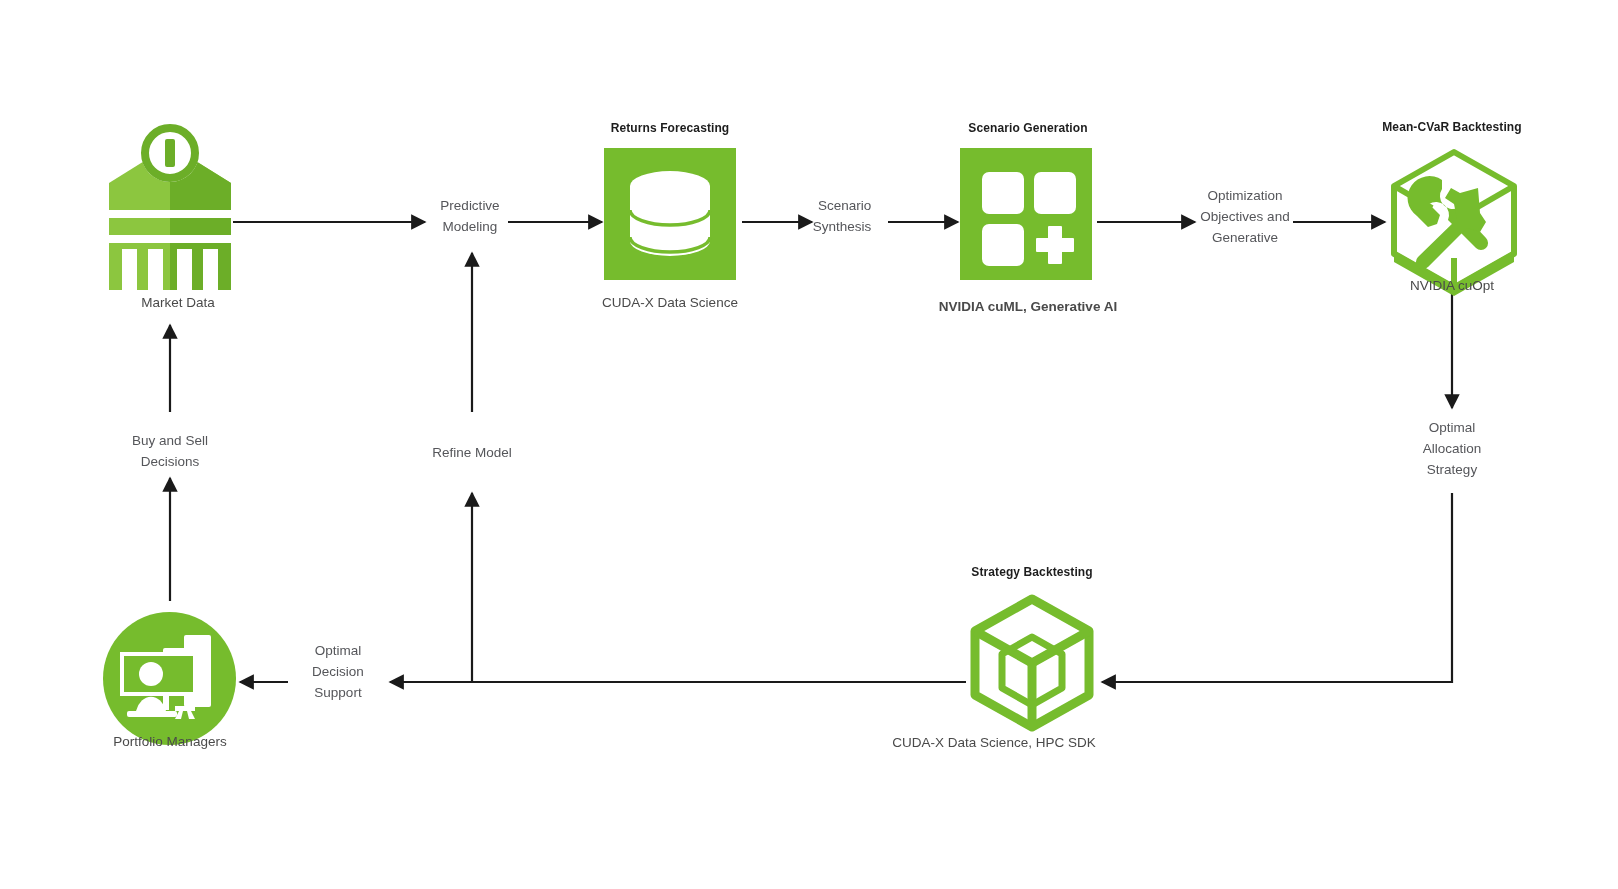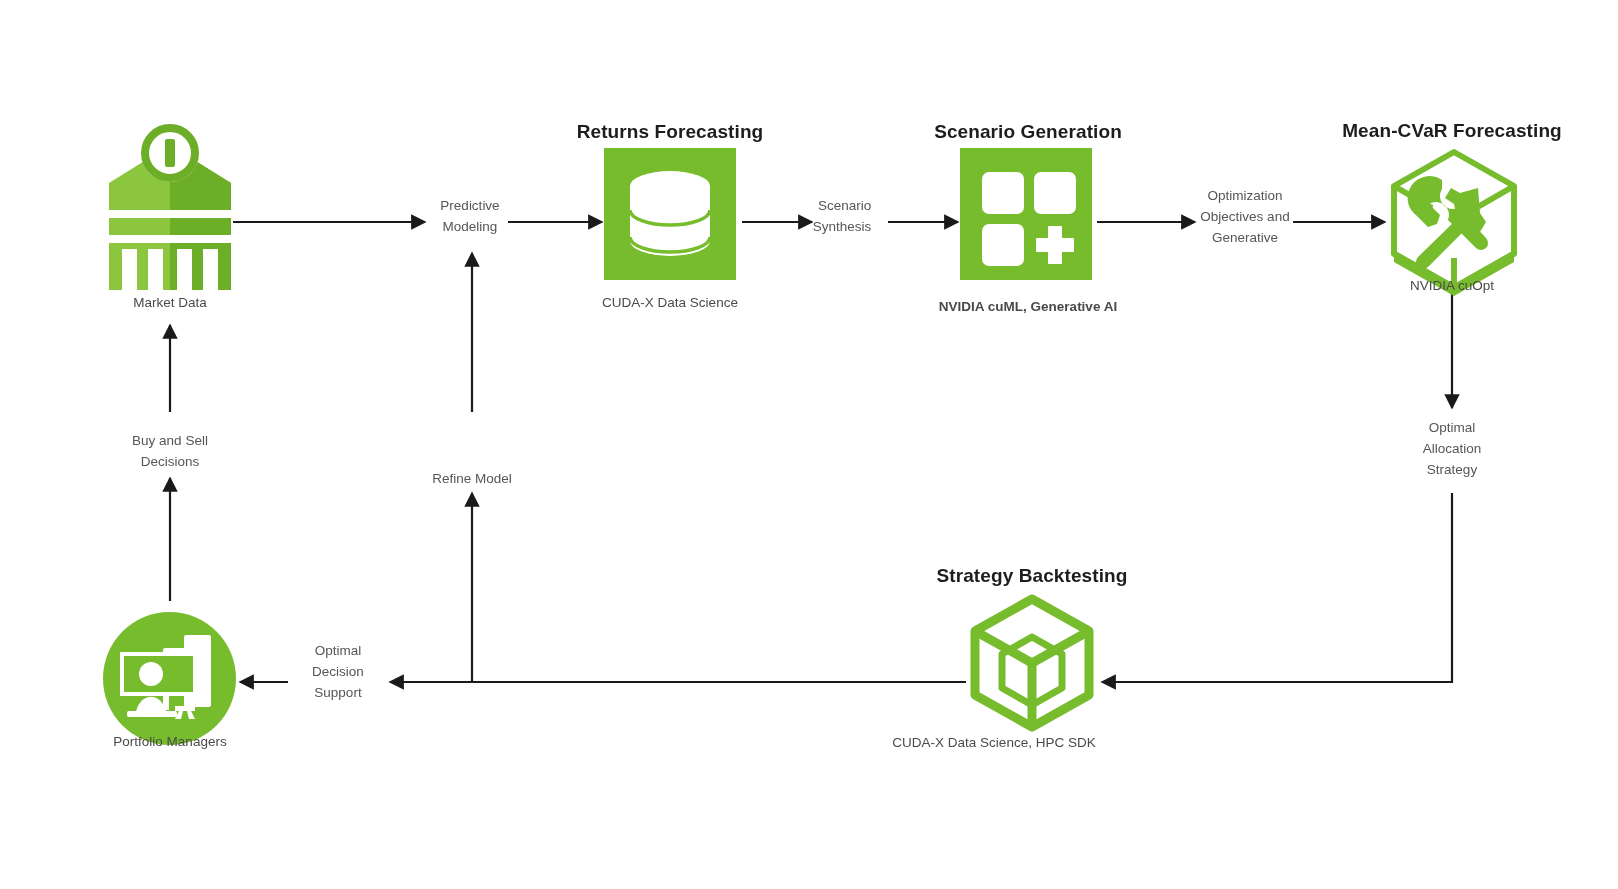--- a/index.html
+++ b/index.html
@@ -7,21 +7,21 @@
     width:1618px;height:889px;position:relative;overflow:hidden;
     font-family:"Liberation Sans","DejaVu Sans",sans-serif;
     -webkit-font-smoothing:antialiased;
   }
   #canvas{position:absolute;inset:0;width:1618px;height:889px;}
   .svg-layer{position:absolute;left:0;top:0;width:1618px;height:889px;pointer-events:none;}
 
   
   .node-title{
     position:absolute;
-    font-size:19px;font-weight:bold;color:#1d1d1d;
+    font-size:12px;font-weight:bold;color:#1d1d1d;
     letter-spacing:.1px;text-align:center;white-space:nowrap;
     transform:translateX(-50%);
   }
   .node-caption{
     position:absolute;
     font-size:13.5px;font-weight:normal;color:#4a4a4a;
     text-align:center;white-space:nowrap;
     transform:translateX(-50%);
   }
   .edge-label{
@@ -104,21 +104,21 @@
       <rect x="98" y="124" width="15" height="41" fill="#ffffff"></rect>
 
       <rect x="0" y="85" width="130" height="8" fill="#ffffff"></rect>
       <rect x="0" y="110" width="130" height="8" fill="#ffffff"></rect>
 
       <circle cx="65" cy="28" r="29" fill="#ffffff"></circle>
       <circle cx="65" cy="28" r="25" fill="none" stroke="#6cae28" stroke-width="8"></circle>
       <rect x="60" y="14" width="10" height="28" rx="2" fill="#6cae28"></rect>
     </svg>
   </div>
-  <div class="node-caption" style="left:170px;top:295px;">Market Data</div>
+  <div class="node-caption" style="left:178px;top:295px;">Market Data</div>
 
   <div class="node-title" style="left:670px;top:121px;">Returns Forecasting</div>
   <div class="icon-node sq-icon" style="left:604px;top:148px;">
     <svg width="132" height="132" viewBox="0 0 132 132">
       <g fill="#ffffff">
         <ellipse cx="66" cy="38" rx="40" ry="15"></ellipse>
         <rect x="26" y="38" width="80" height="28"></rect>
         <ellipse cx="66" cy="66" rx="40" ry="15"></ellipse>
         <rect x="26" y="66" width="80" height="27"></rect>
         <ellipse cx="66" cy="93" rx="40" ry="15"></ellipse>
@@ -138,21 +138,21 @@
         <rect x="22" y="24" width="42" height="42" rx="7"></rect>
         <rect x="74" y="24" width="42" height="42" rx="7"></rect>
         <rect x="22" y="76" width="42" height="42" rx="7"></rect>
         <rect x="88" y="78" width="14" height="38" rx="1"></rect>
         <rect x="76" y="90" width="38" height="14" rx="1"></rect>
       </g>
     </svg>
   </div>
   <div class="node-caption" style="left:1028px;top:299px;font-weight:bold;">NVIDIA cuML, Generative AI</div>
 
-  <div class="node-title" style="left:1452px;top:120px;">Mean-CVaR Forecasting</div>
+  <div class="node-title" style="left:1452px;top:120px;">Mean-CVaR Backtesting</div>
   <div class="icon-node free-icon" style="left:1384px;top:146px;">
     <svg width="140" height="150" viewBox="0 0 140 150">
 
       <g fill="none" stroke="#76bc2d" stroke-width="6" stroke-linejoin="round">
         <path d="M70,6 L130,40 L130,108 L70,142 L10,108 L10,40 Z"></path>
         <path d="M10,40 L48,62"></path>
         <path d="M130,40 L92,62"></path>
         <path d="M70,142 L70,112"></path>
       </g>
 
@@ -226,21 +226,21 @@
     <div>Objectives  and</div>
     <div>Generative</div>
   </div>
 
   <div class="edge-label" style="left:1452px;top:417px;">
     <div>Optimal</div>
     <div>Allocation</div>
     <div>Strategy</div>
   </div>
 
-  <div class="edge-label" style="left:472px;top:468px;">
+  <div class="edge-label" style="left:472px;top:442px;">
     <div>Refine Model</div>
   </div>
 
   <div class="edge-label" style="left:338px;top:640px;">
     <div>Optimal</div>
     <div>Decision</div>
     <div>Support</div>
   </div>
 
   <div class="edge-label" style="left:170px;top:430px;">

